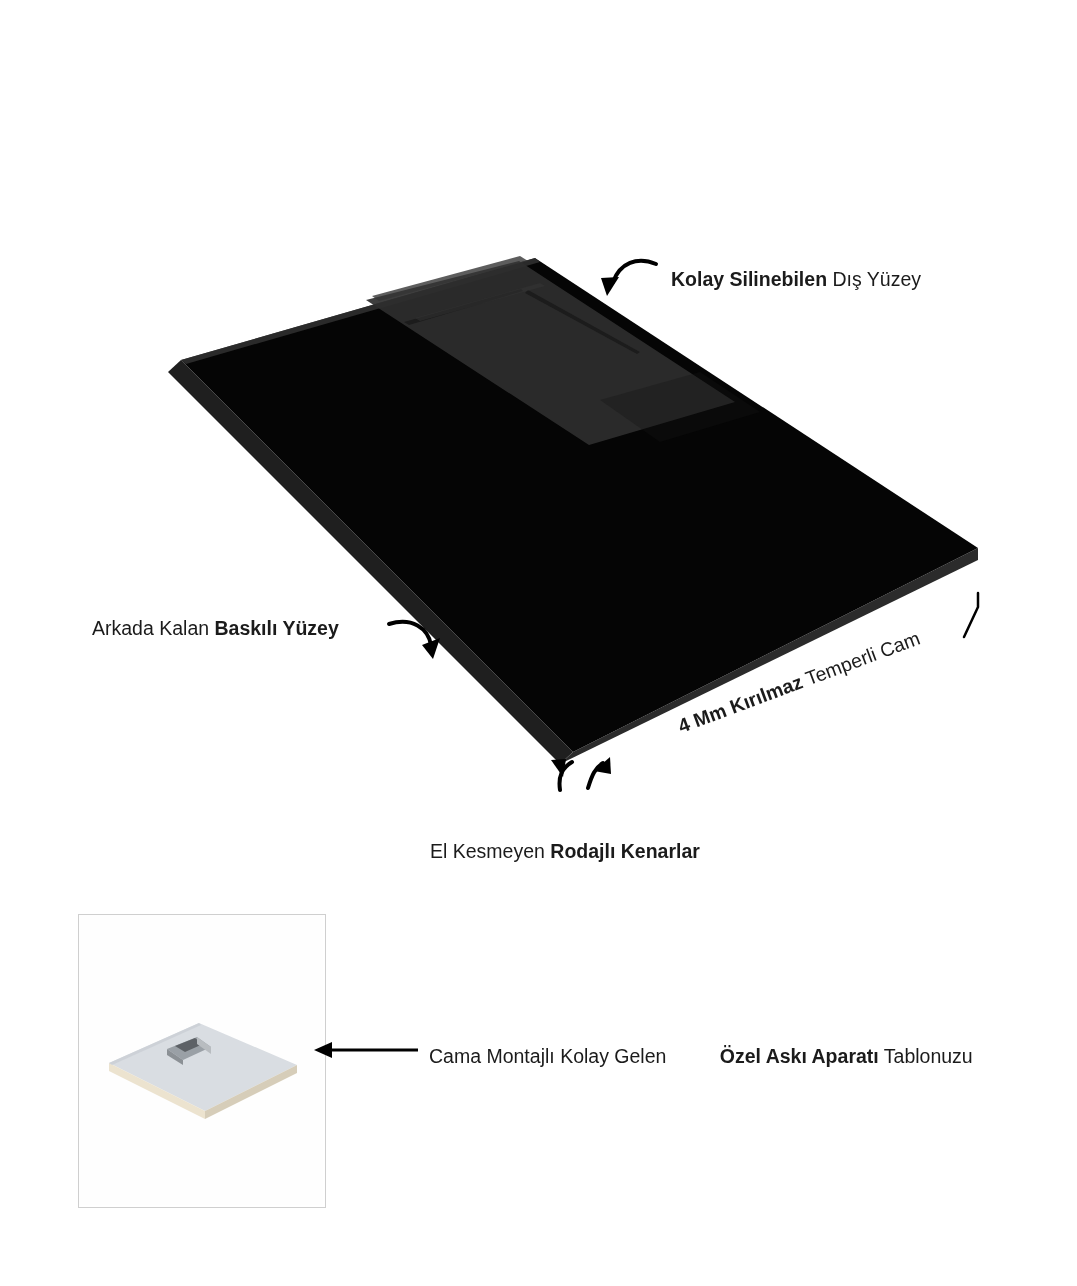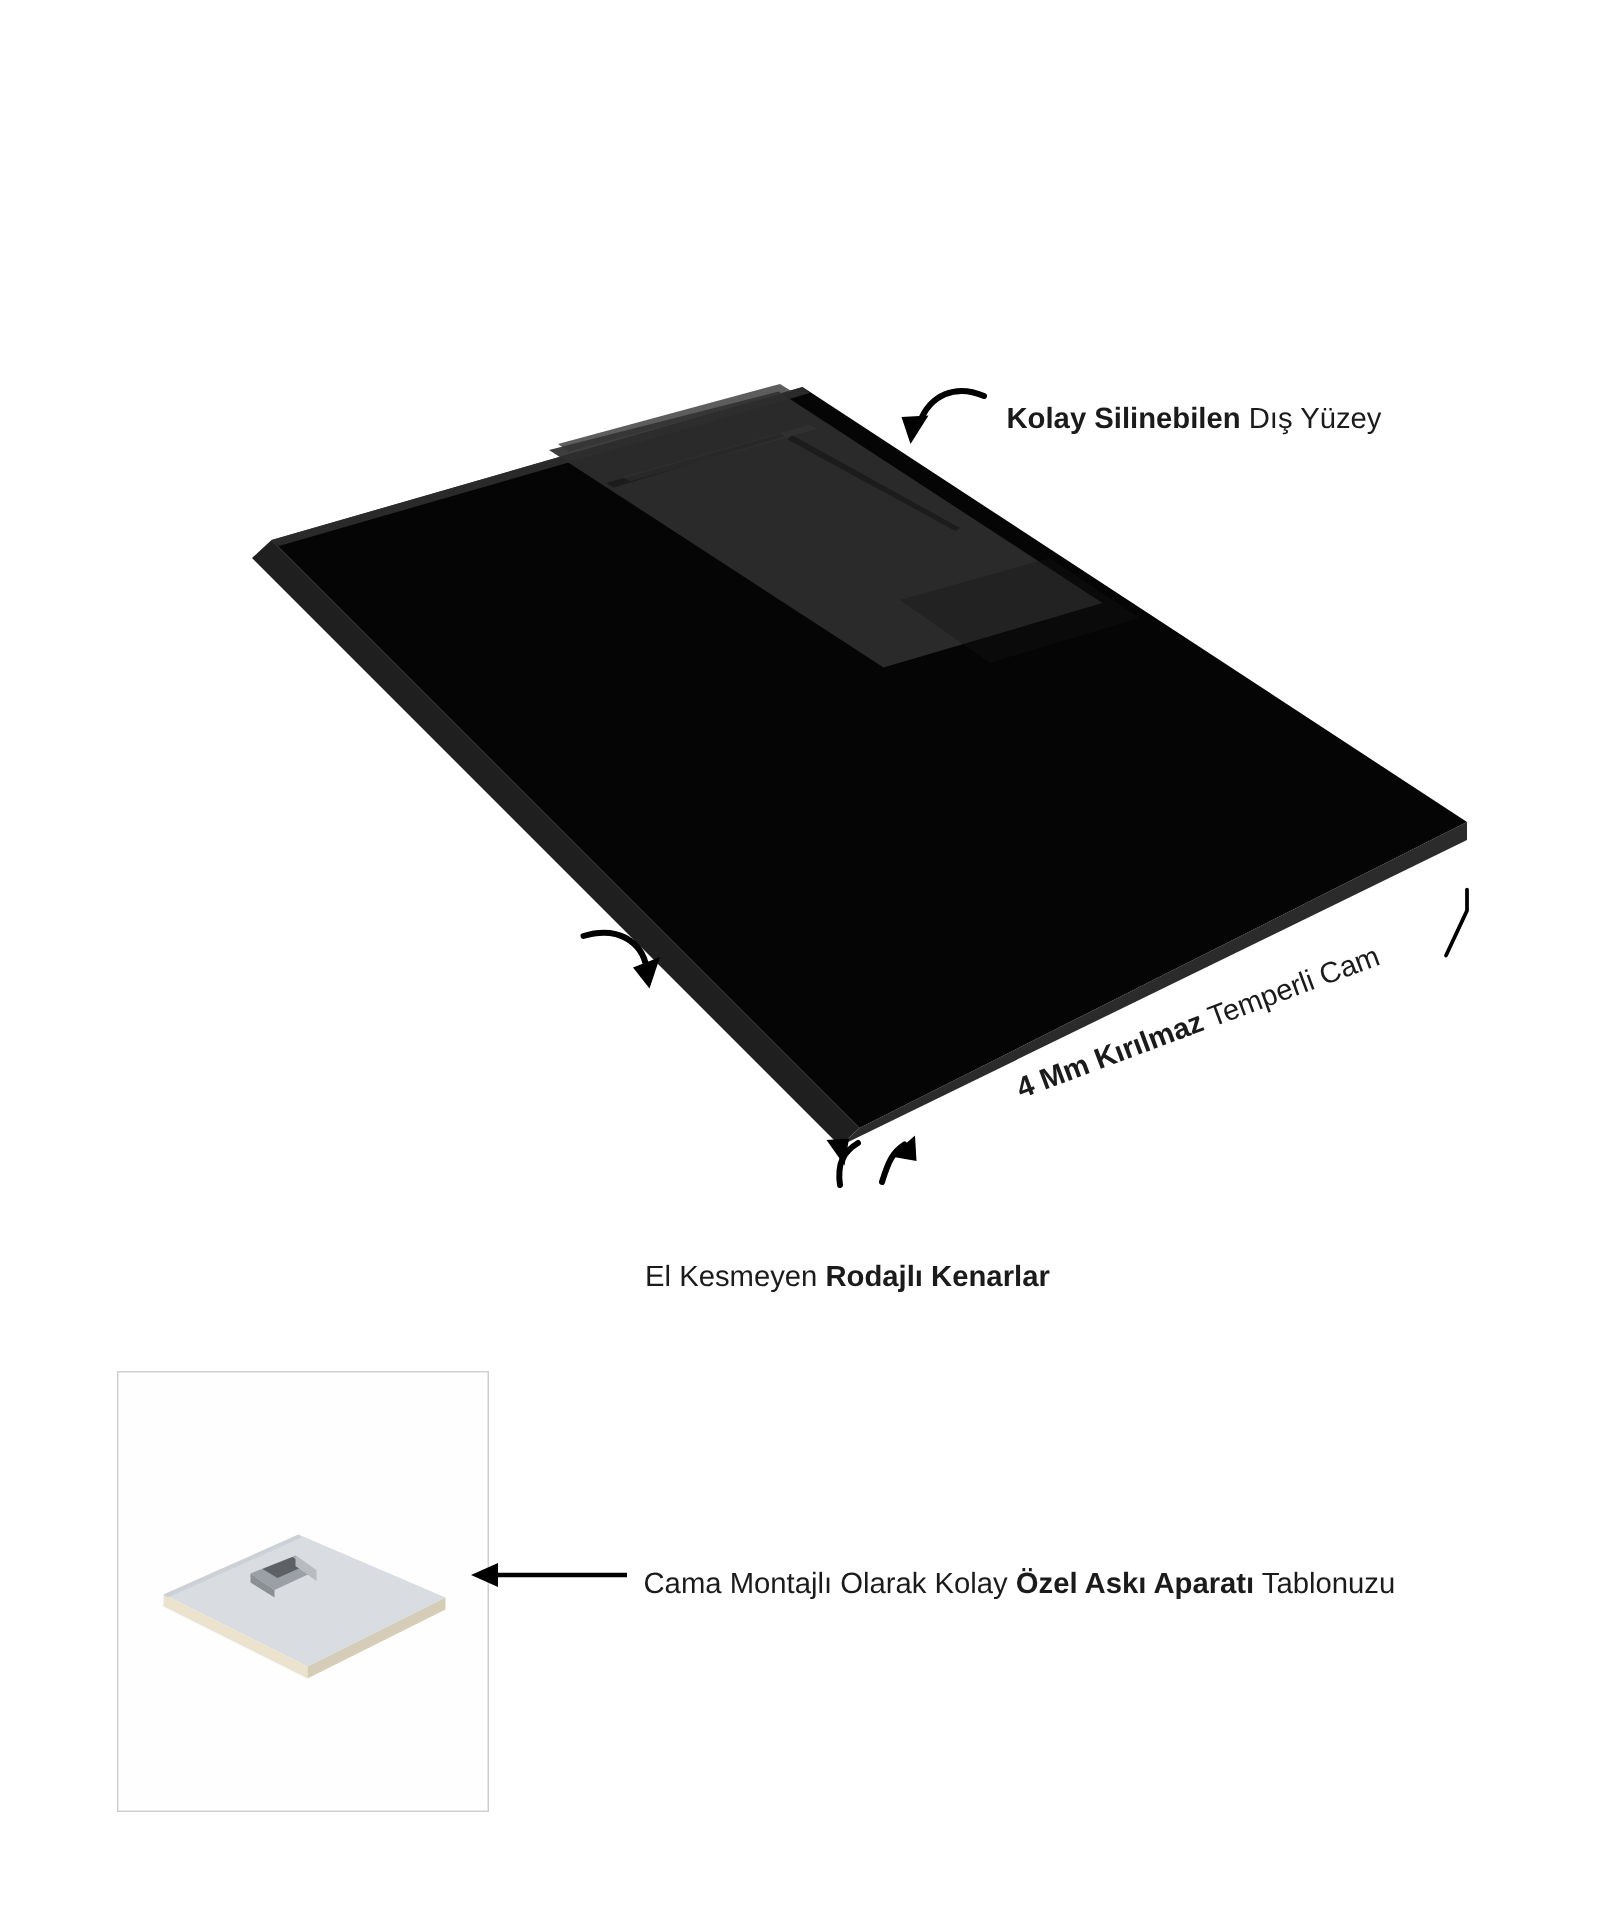--- a/index.html
+++ b/index.html
@@ -87,21 +87,21 @@
 
   #bottom-caption {
     position: absolute;
     left: 429px;
     top: 1042px;
     width: 600px;
     font-size: 19.5px;
     line-height: 1.45;
     color: #1b1b1b;
   }
-  #bottom-caption b { font-weight: bold; }
+  #bottom-caption b { font-weight: bold; margin-left: 48px; }
 
   #bottom-arrow {
     position: absolute;
     left: 310px;
     top: 1038px;
     width: 110px;
     height: 24px;
   }
 </style>
 </head>
@@ -148,20 +148,23 @@
     <g>
       <path d="M978,593 L978,607 L964,637" stroke="#000" stroke-width="2.5" fill="none" stroke-linecap="round"></path>
       <path d="M957,648 L669,745" stroke="#000" stroke-width="0" fill="none"></path>
     </g>
   </svg>
 
   <div class="label" id="label-top">
     <b>Kolay Silinebilen</b><span> Dış Yüzey</span>
   </div>
 
+  <div class="label" id="label-left">
+    <span>Arkada Kalan </span><b>Baskılı Yüzey</b>
+  </div>
 
   <div id="label-edge">
     <b>4 Mm Kırılmaz</b><span> Temperli Cam</span>
   </div>
 
   <div class="label" id="label-bottom">
     <span>El Kesmeyen </span><b>Rodajlı Kenarlar</b>
   </div>
 </div>
 
@@ -180,14 +183,14 @@
     <polygon points="88,134 104,145 104,150 88,140" fill="#8b9095"></polygon>
   </svg>
 </div>
 
 <svg id="bottom-arrow" viewBox="0 0 110 24">
   <line x1="108" y1="12" x2="20" y2="12" stroke="#000" stroke-width="3"></line>
   <polygon points="4,12 22,4 22,20" fill="#000"></polygon>
 </svg>
 
 <div id="bottom-caption">
-  <span>Cama Montajlı Olarak Kolay </span><b>Özel Askı Aparatı</b><span> Tablonuzu</span><br>
+  <span>Cama Montajlı Kolay Gelen </span><b>Özel Askı Aparatı</b><span> Tablonuzu</span><br>
 </div>
 
 </body></html>

